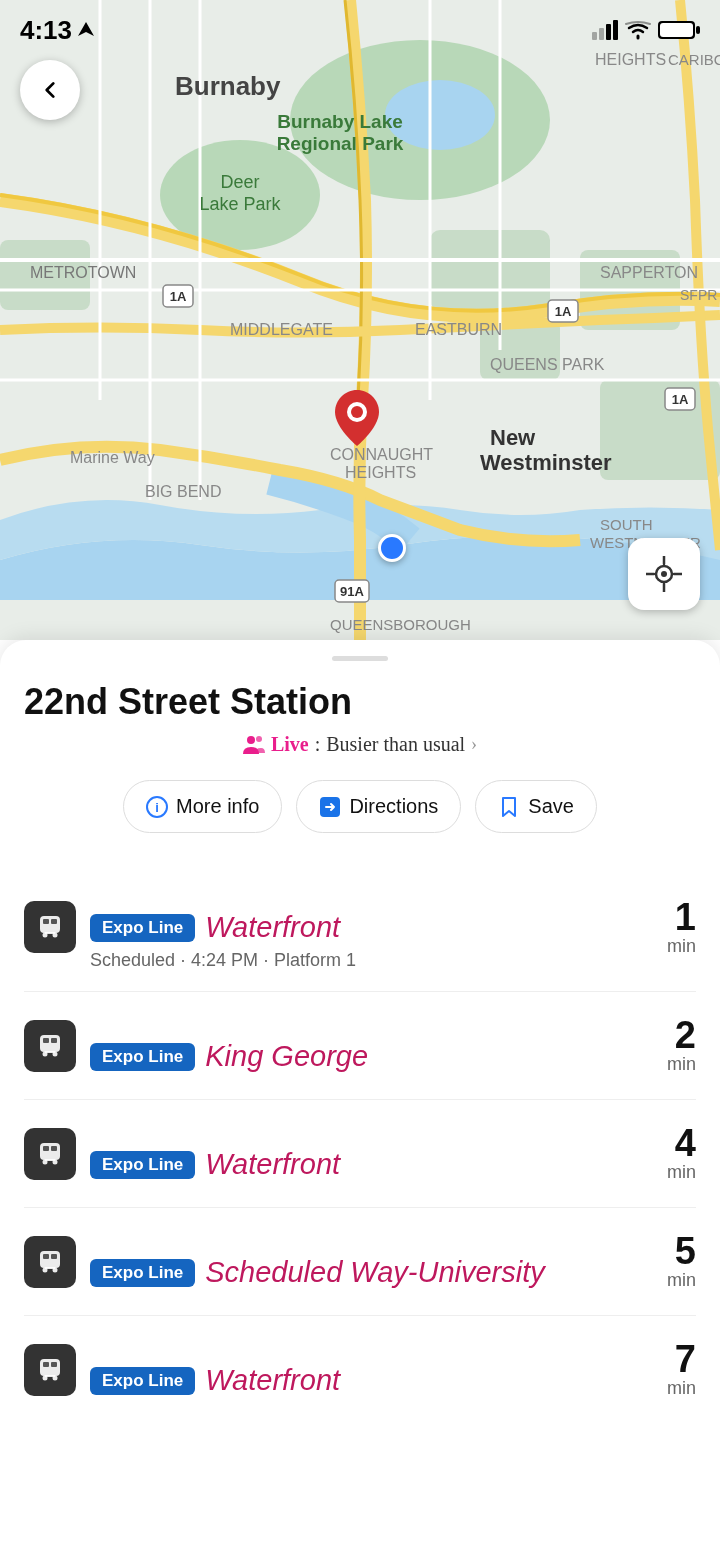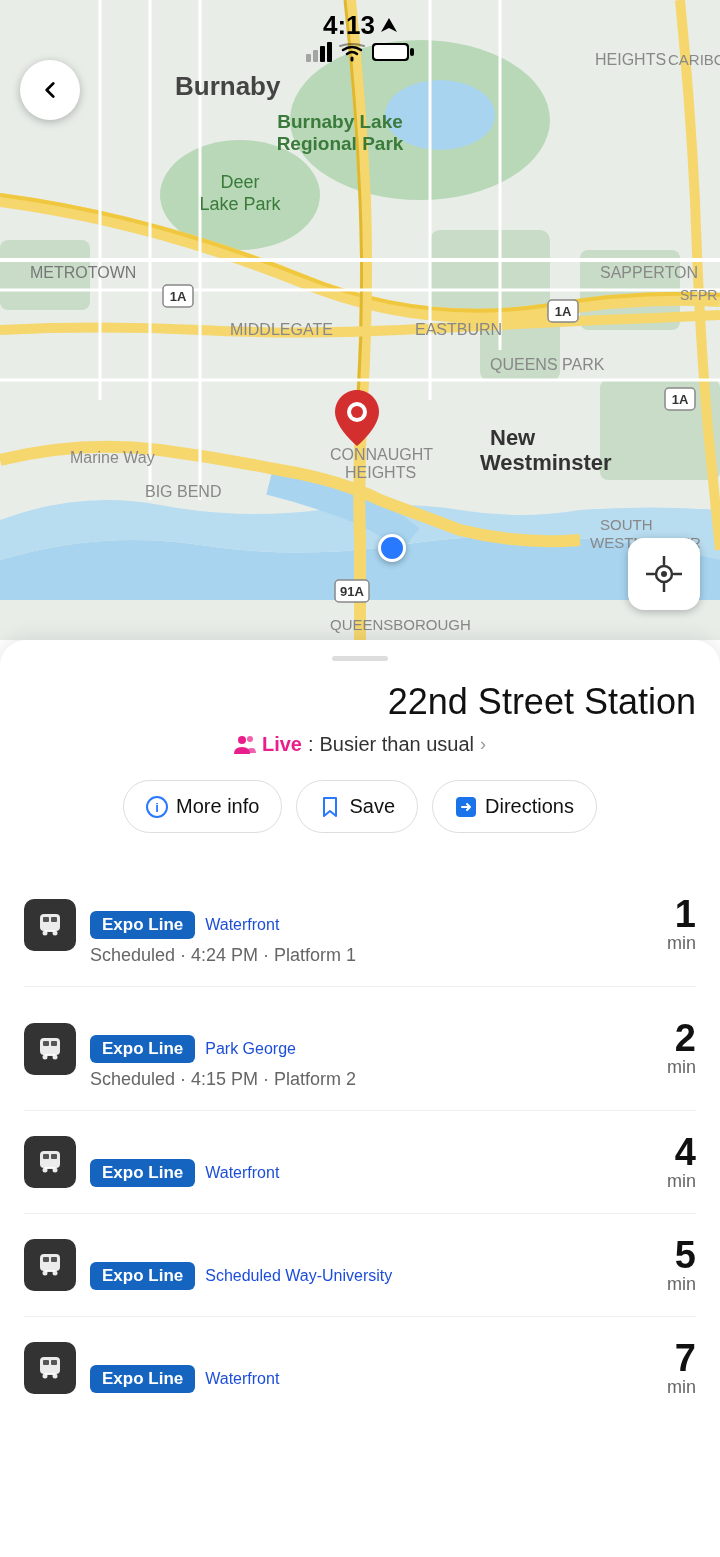--- a/index.html
+++ b/index.html
@@ -9,21 +9,20 @@
     
     .status-bar {
       position: absolute;
       top: 0; left: 0; right: 0;
       height: 50px;
       display: flex;
       align-items: center;
       justify-content: space-between;
       padding: 10px 20px 0;
       z-index: 10;
-      flex-direction: column;
     }
     .status-time {
       font-size: 26px;
       font-weight: 600;
       color: #000;
       display: flex;
       align-items: center;
       gap: 6px;
     }
     .status-icons {
@@ -106,33 +105,34 @@
     }
     .drag-handle {
       width: 56px;
       height: 5px;
       background: #ddd;
       border-radius: 3px;
       margin: 0 auto 20px;
     }
     .station-name {
       font-size: 36px;
-      font-weight: 400;
+      font-weight: 700;
       color: #111;
-      text-align: right;
+      text-align: left;
       margin-bottom: 10px;
     }
     .live-status {
       display: flex;
       align-items: center;
       justify-content: center;
       gap: 6px;
       margin-bottom: 24px;
       font-size: 20px;
       color: #333;
+      font-family: Liberation Serif, serif;
     }
     .live-badge {
       color: #e91e8c;
       font-weight: 600;
     }
     .chevron-right {
       color: #999;
       font-size: 18px;
     }
 
@@ -188,23 +188,24 @@
     }
     .expo-badge {
       background: #1565c0;
       color: #fff;
       font-size: 17px;
       font-weight: 600;
       padding: 4px 12px;
       border-radius: 6px;
     }
     .transit-dest {
-      font-size: 16px;
-      color: #1d4ed8;
+      font-size: 29px;
+      color: #be185d;
       font-weight: 500;
+      font-style: italic;
     }
     .transit-detail {
       font-size: 18px;
       color: #666;
     }
     .transit-time {
       text-align: right;
       flex-shrink: 0;
     }
     .transit-min-num {
@@ -385,30 +386,30 @@
   <div class="action-buttons">
     <button class="action-btn">
       <svg width="22" height="22" viewBox="0 0 22 22">
         <circle cx="11" cy="11" r="10" stroke="#2979ff" stroke-width="2" fill="none"></circle>
         <text x="11" y="16" font-size="13" fill="#2979ff" text-anchor="middle" font-weight="700">i</text>
       </svg>
       <span>More info</span>
     </button>
     <button class="action-btn">
       <svg width="22" height="22" viewBox="0 0 22 22">
-        <path d="M5,2 L17,2 L17,20 L11,15 L5,20 Z" stroke="#2979ff" stroke-width="2" fill="none" stroke-linejoin="round"></path>
-      </svg>
-      <span>Save</span>
-    </button>
-    <button class="action-btn">
-      <svg width="22" height="22" viewBox="0 0 22 22">
         <rect x="1" y="1" width="20" height="20" rx="4" fill="#1a73e8"></rect>
         <path d="M7,11 L15,11 M12,8 L15,11 L12,14" stroke="#fff" stroke-width="2" fill="none" stroke-linecap="round" stroke-linejoin="round"></path>
       </svg>
       <span>Directions</span>
+    </button>
+    <button class="action-btn">
+      <svg width="22" height="22" viewBox="0 0 22 22">
+        <path d="M5,2 L17,2 L17,20 L11,15 L5,20 Z" stroke="#2979ff" stroke-width="2" fill="none" stroke-linejoin="round"></path>
+      </svg>
+      <span>Save</span>
     </button>
   </div>
 
   <div class="transit-list">
 
     <div class="transit-row">
       <div class="transit-icon">
         <svg width="28" height="28" viewBox="0 0 28 28">
           <rect x="4" y="3" width="20" height="17" rx="4" fill="#fff" opacity="0.9"></rect>
           <rect x="7" y="6" width="6" height="5" rx="1" fill="#555"></rect>
@@ -438,23 +439,22 @@
           <rect x="7" y="6" width="6" height="5" rx="1" fill="#555"></rect>
           <rect x="15" y="6" width="6" height="5" rx="1" fill="#555"></rect>
           <circle cx="9" cy="22" r="2.5" fill="#fff" opacity="0.9"></circle>
           <circle cx="19" cy="22" r="2.5" fill="#fff" opacity="0.9"></circle>
           <line x1="9" y1="20" x2="19" y2="20" stroke="#fff" stroke-width="2" opacity="0.9"></line>
         </svg>
       </div>
       <div class="transit-info">
         <div class="transit-header">
           <span class="expo-badge">Expo Line</span>
-          <span class="transit-dest">Park George</span>
+          <span class="transit-dest">King George</span>
         </div>
-        <div class="transit-detail">Scheduled · 4:15 PM · Platform 2</div>
       </div>
       <div class="transit-time">
         <div class="transit-min-num">2</div>
         <div class="transit-min-label">min</div>
       </div>
     </div>
 
     <div class="transit-row">
       <div class="transit-icon">
         <svg width="28" height="28" viewBox="0 0 28 28">

